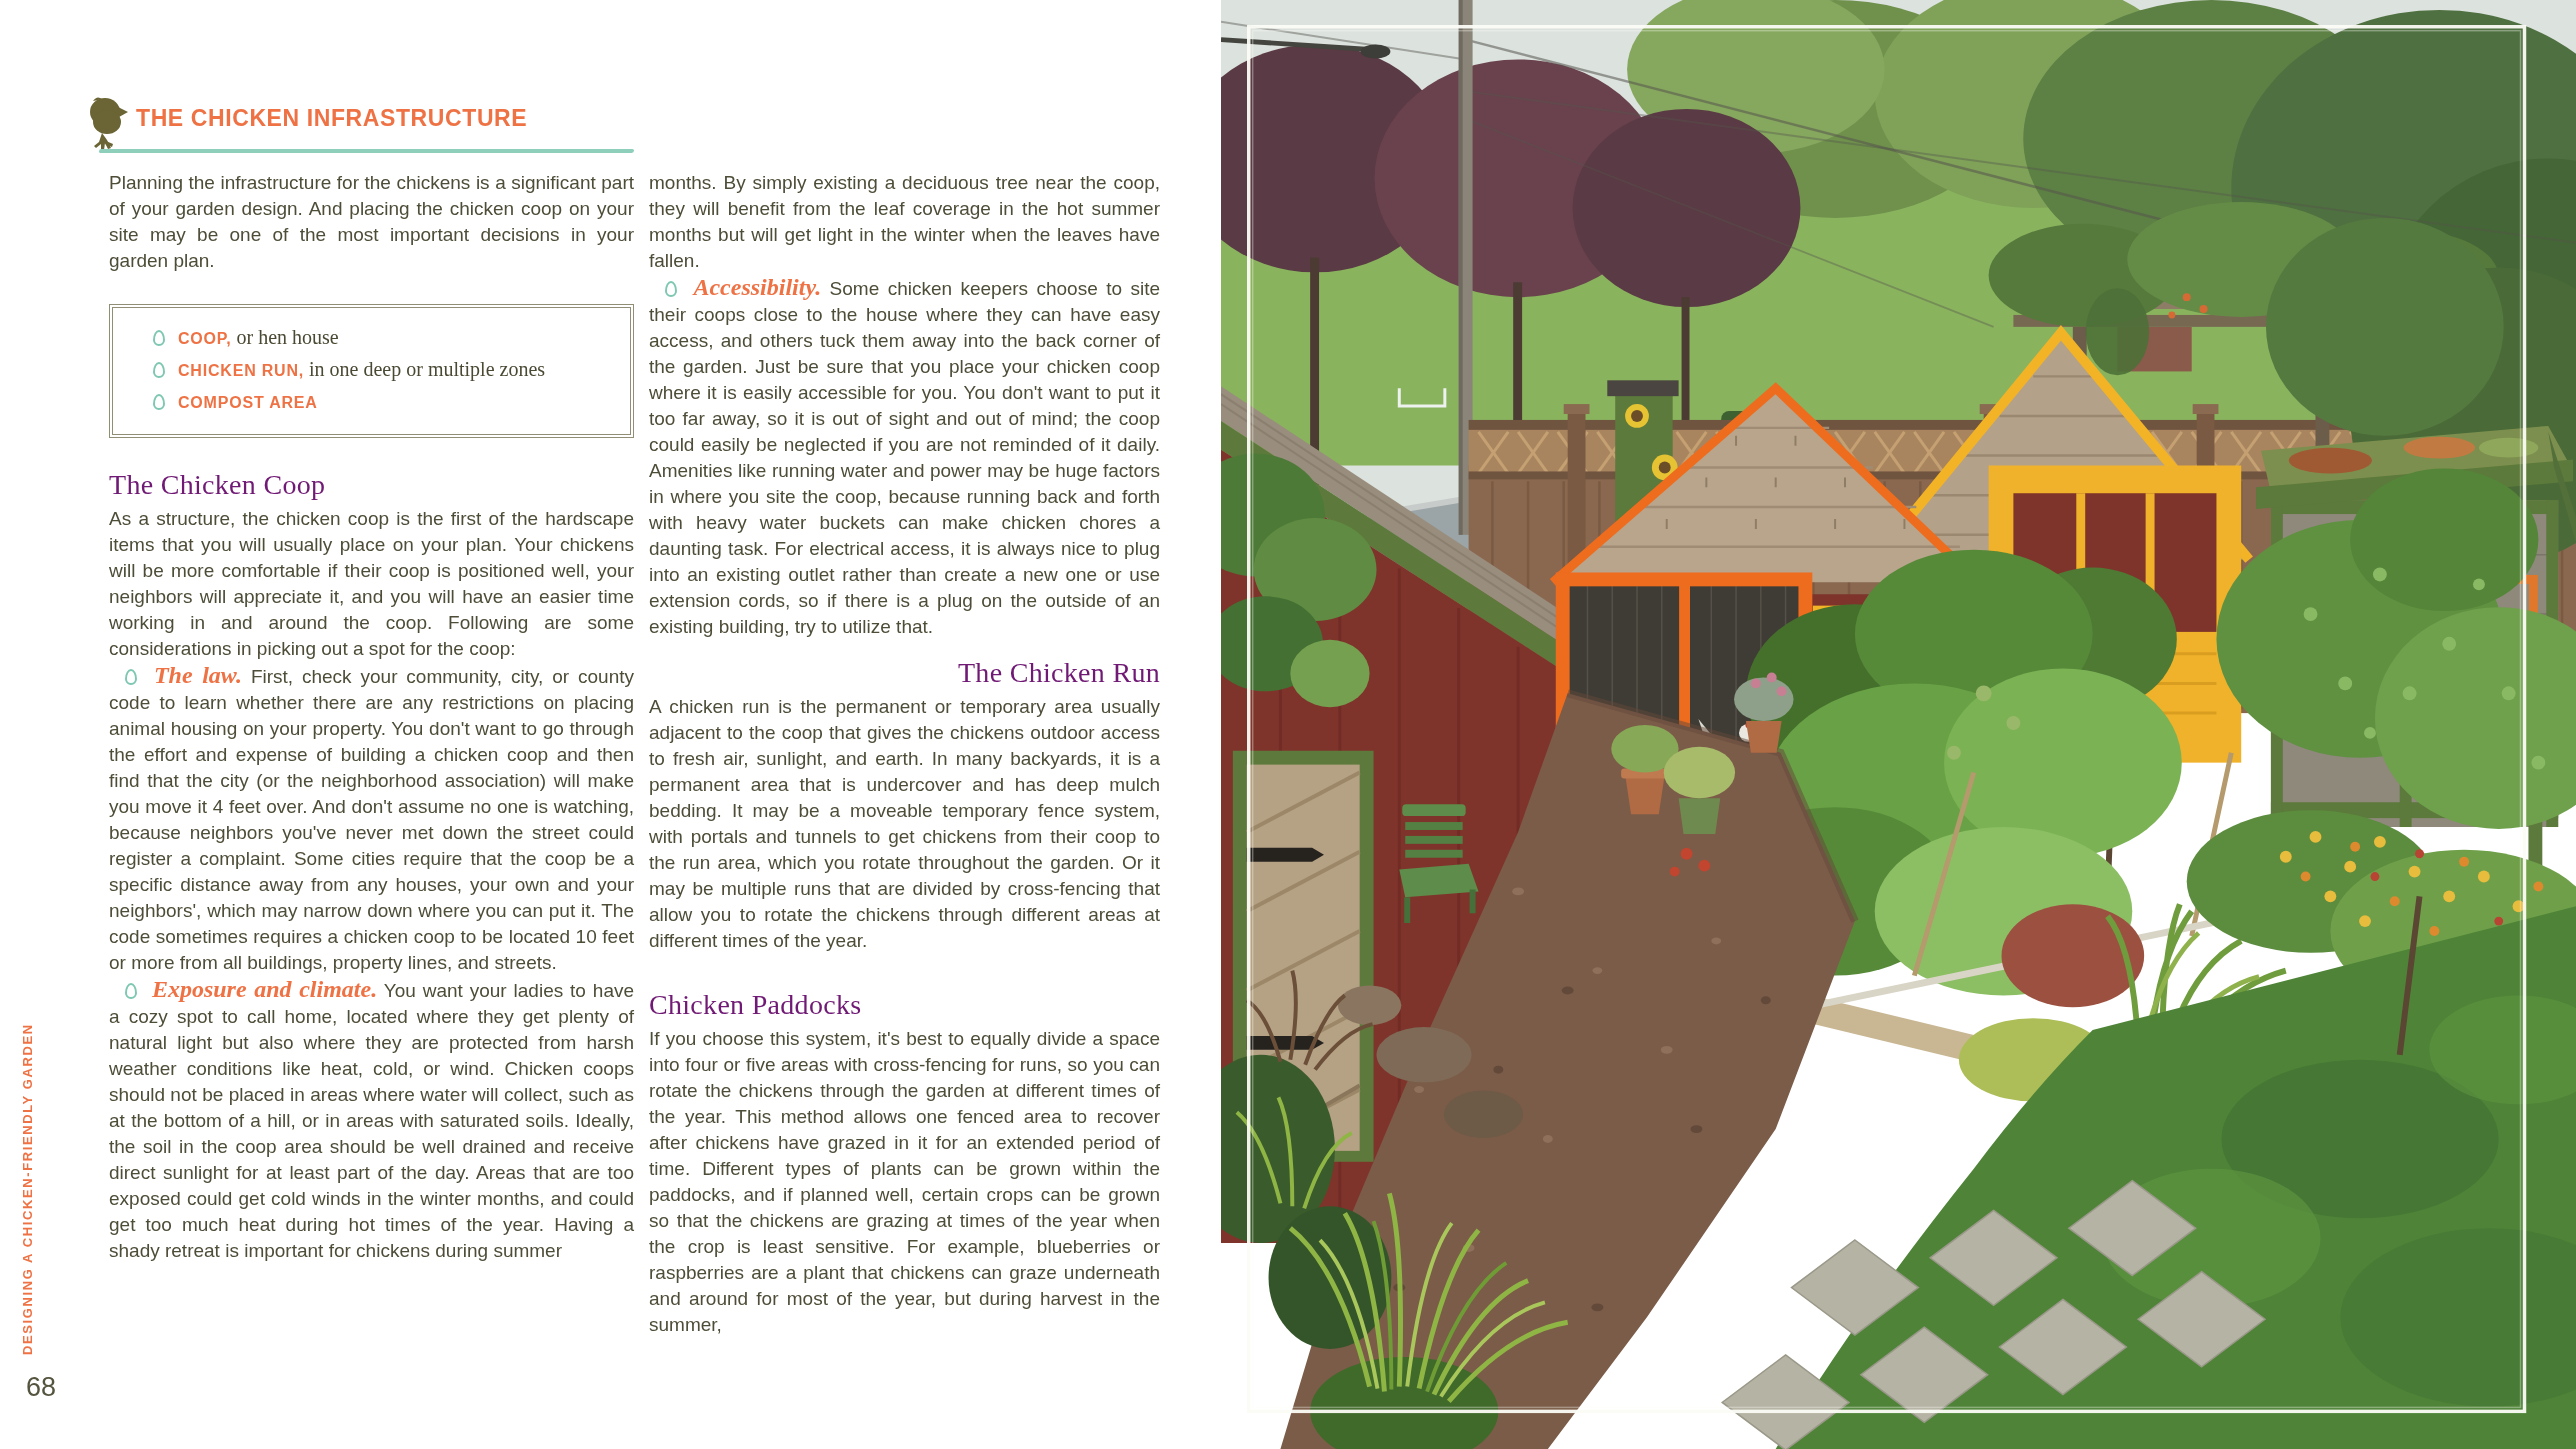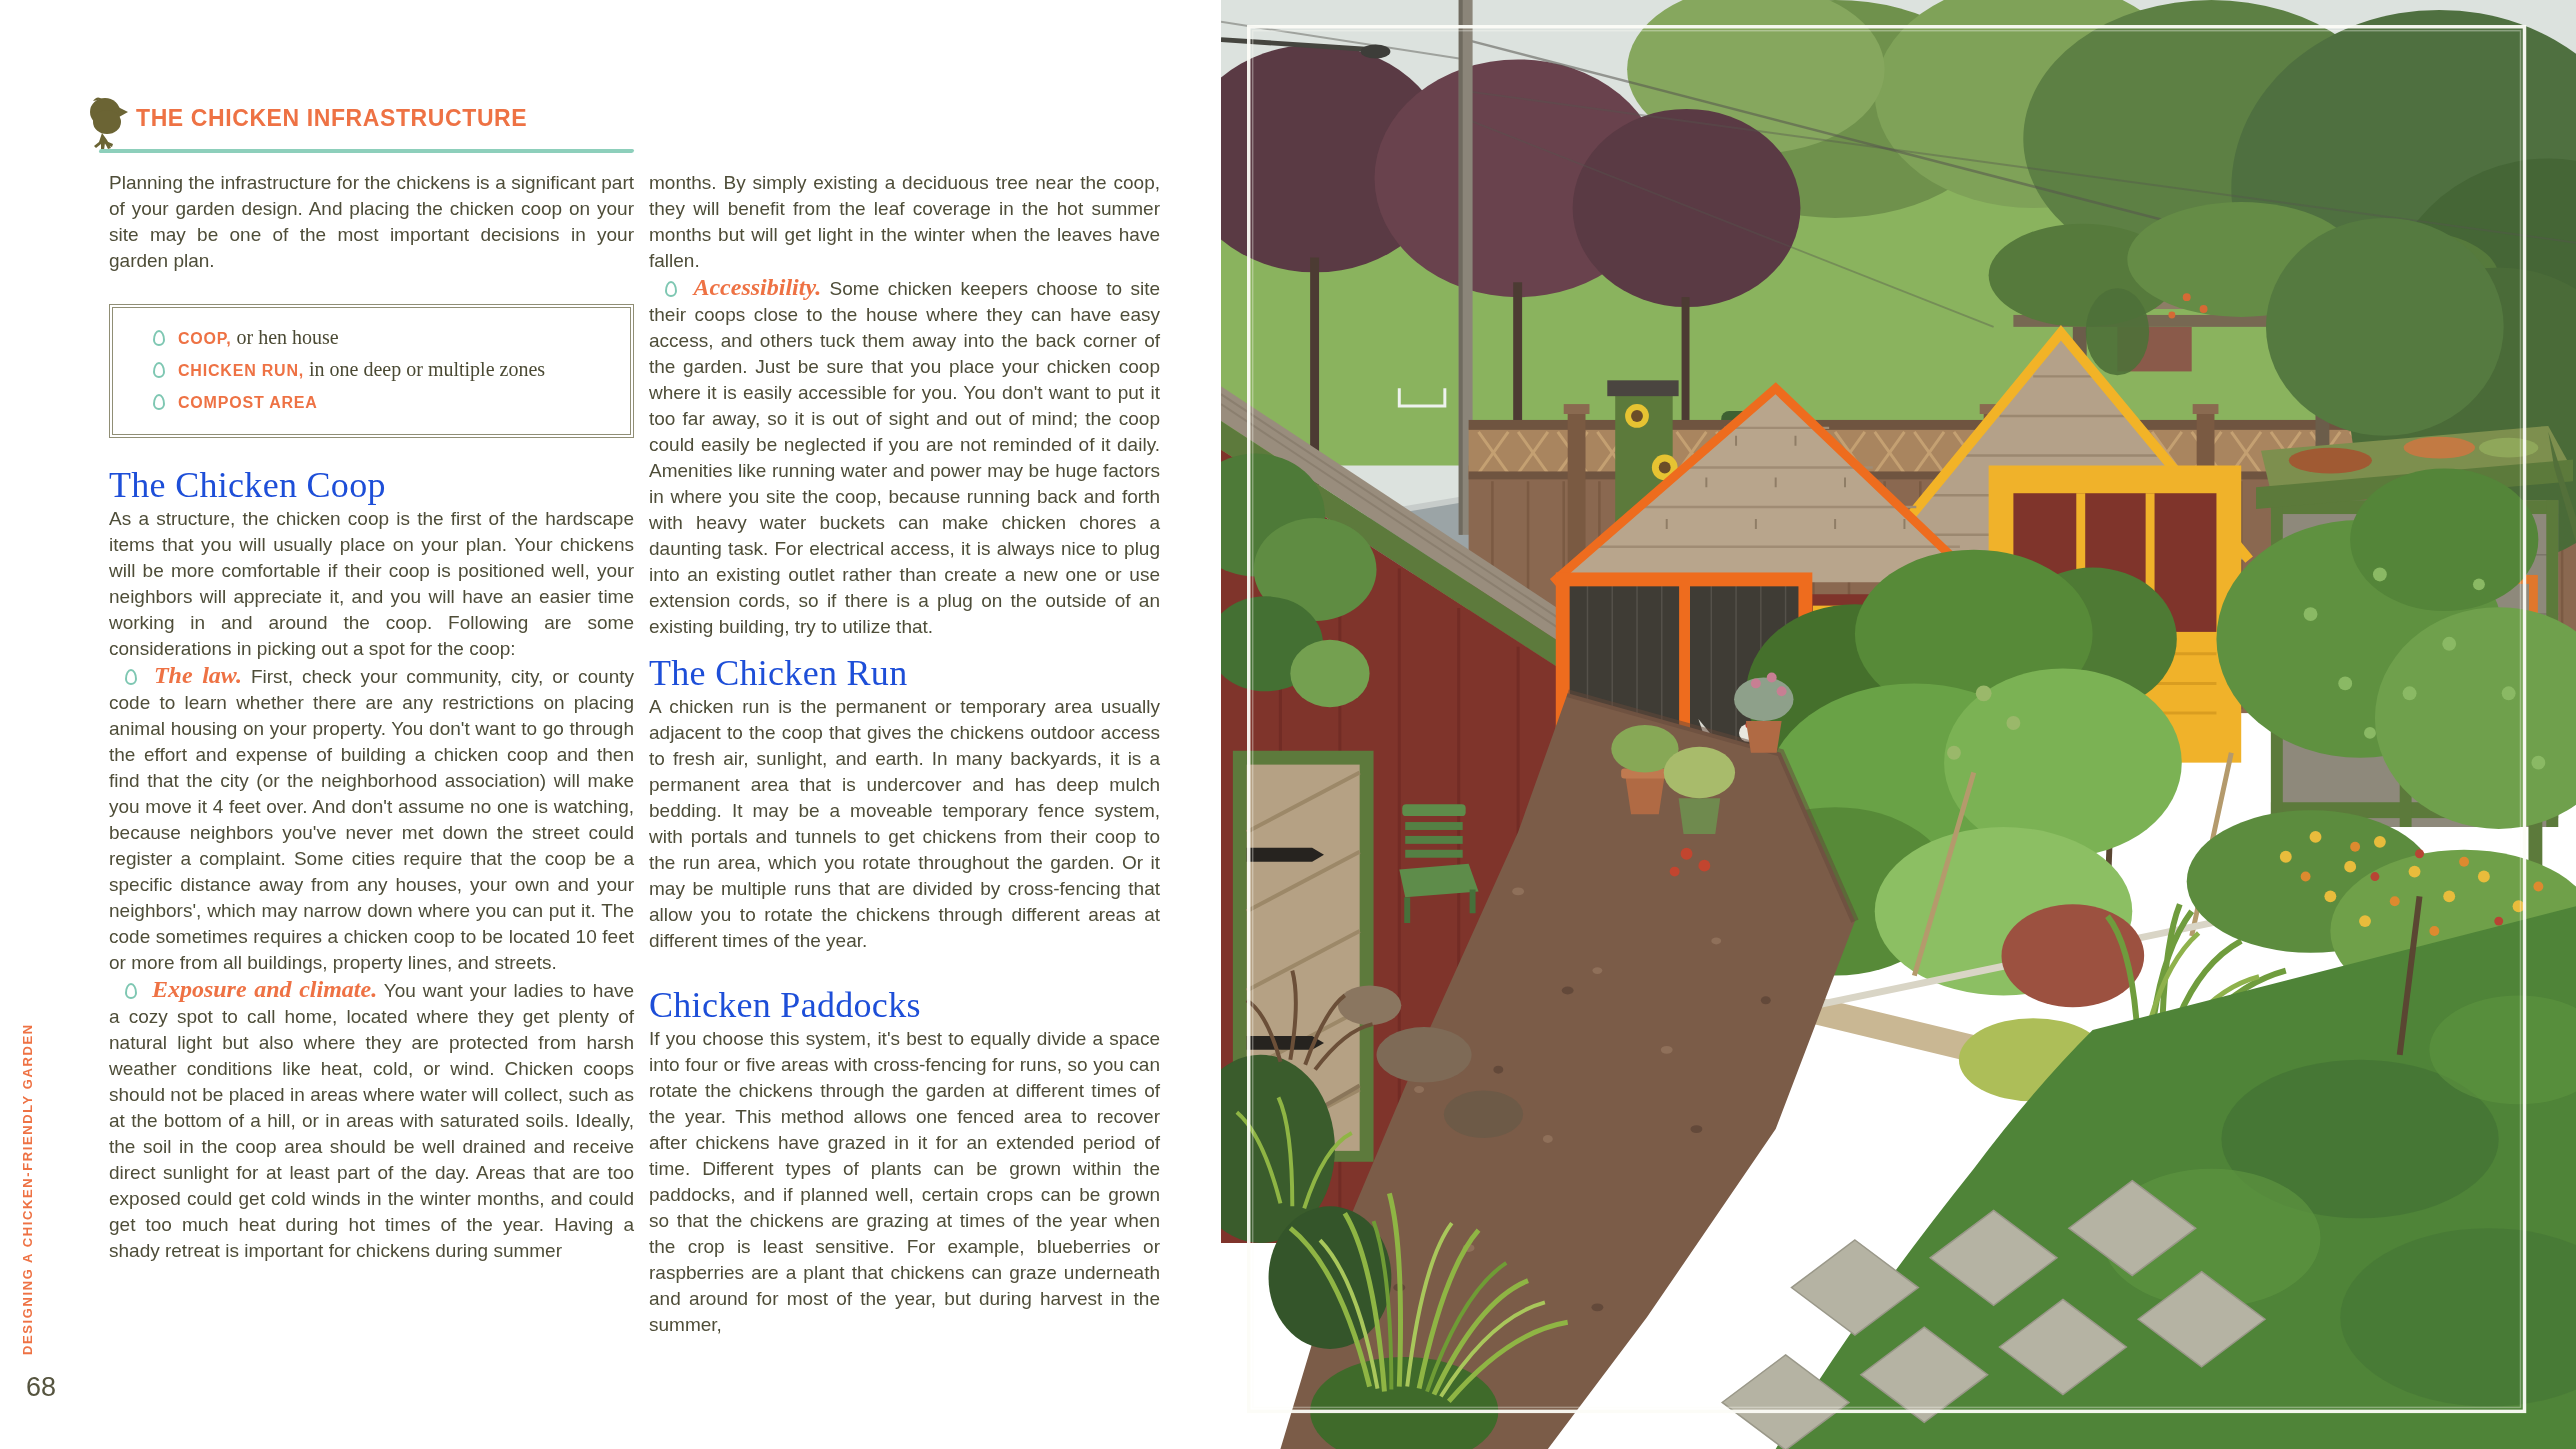--- a/index.html
+++ b/index.html
@@ -14,22 +14,22 @@
   
   .col{position:absolute;top:170px;font-size:19px;line-height:26px;text-align:justify;color:#4E4D38;}
   .col1{left:109px;width:525px;}
   .col2{left:649px;width:511px;}
   .col p{margin:0;}
   .bullet-para{text-indent:16px;}
   .egg{display:inline-block;width:8px;height:12px;border:2.5px solid #7EC7B2;background:#fff;
        border-radius:50% 50% 50% 50% / 62% 62% 38% 38%;margin-right:8px;vertical-align:-2px;}
   .lead-in{font-family:"Liberation Serif",serif;font-style:italic;font-weight:bold;
            font-size:24px;color:#EE7244;}
-  .section-heading{font-family:"Liberation Serif",serif;font-weight:normal;font-size:36px;
-                   color:#1d4ed8;margin:0 0 8px 0;text-align:left;letter-spacing:0.3px;} .mt2{margin-top:20px;} .mt3{margin-top:38px;}
+  .section-heading{font-family:"Liberation Serif",serif;font-weight:normal;font-size:28px;
+                   color:#701a75;margin:0 0 8px 0;text-align:left;letter-spacing:0.3px;} .mt2{margin-top:20px;text-align:right;} .mt3{margin-top:38px;}
   
   .callout{margin:30px 0 34px 0;border:4px double #908E75;background:#ffffff;}
   .callout-header{background:#5A5631;
      background-image:repeating-linear-gradient(45deg,rgba(255,255,255,0.07) 0 3px,rgba(255,255,255,0) 3px 10px),
                       repeating-linear-gradient(-45deg,rgba(255,255,255,0.07) 0 3px,rgba(255,255,255,0) 3px 10px);
      color:#FBF8EE;font-family:"DejaVu Serif",serif;font-weight:bold;font-size:22px;
      letter-spacing:1px;text-align:center;padding:13px 0 14px 0;}
   .callout-body{padding:14px 10px 16px 40px;}
   .callout-item{font-family:"Liberation Serif",serif;font-size:20px;color:#4A4933;
                 line-height:30px;text-align:left;}

